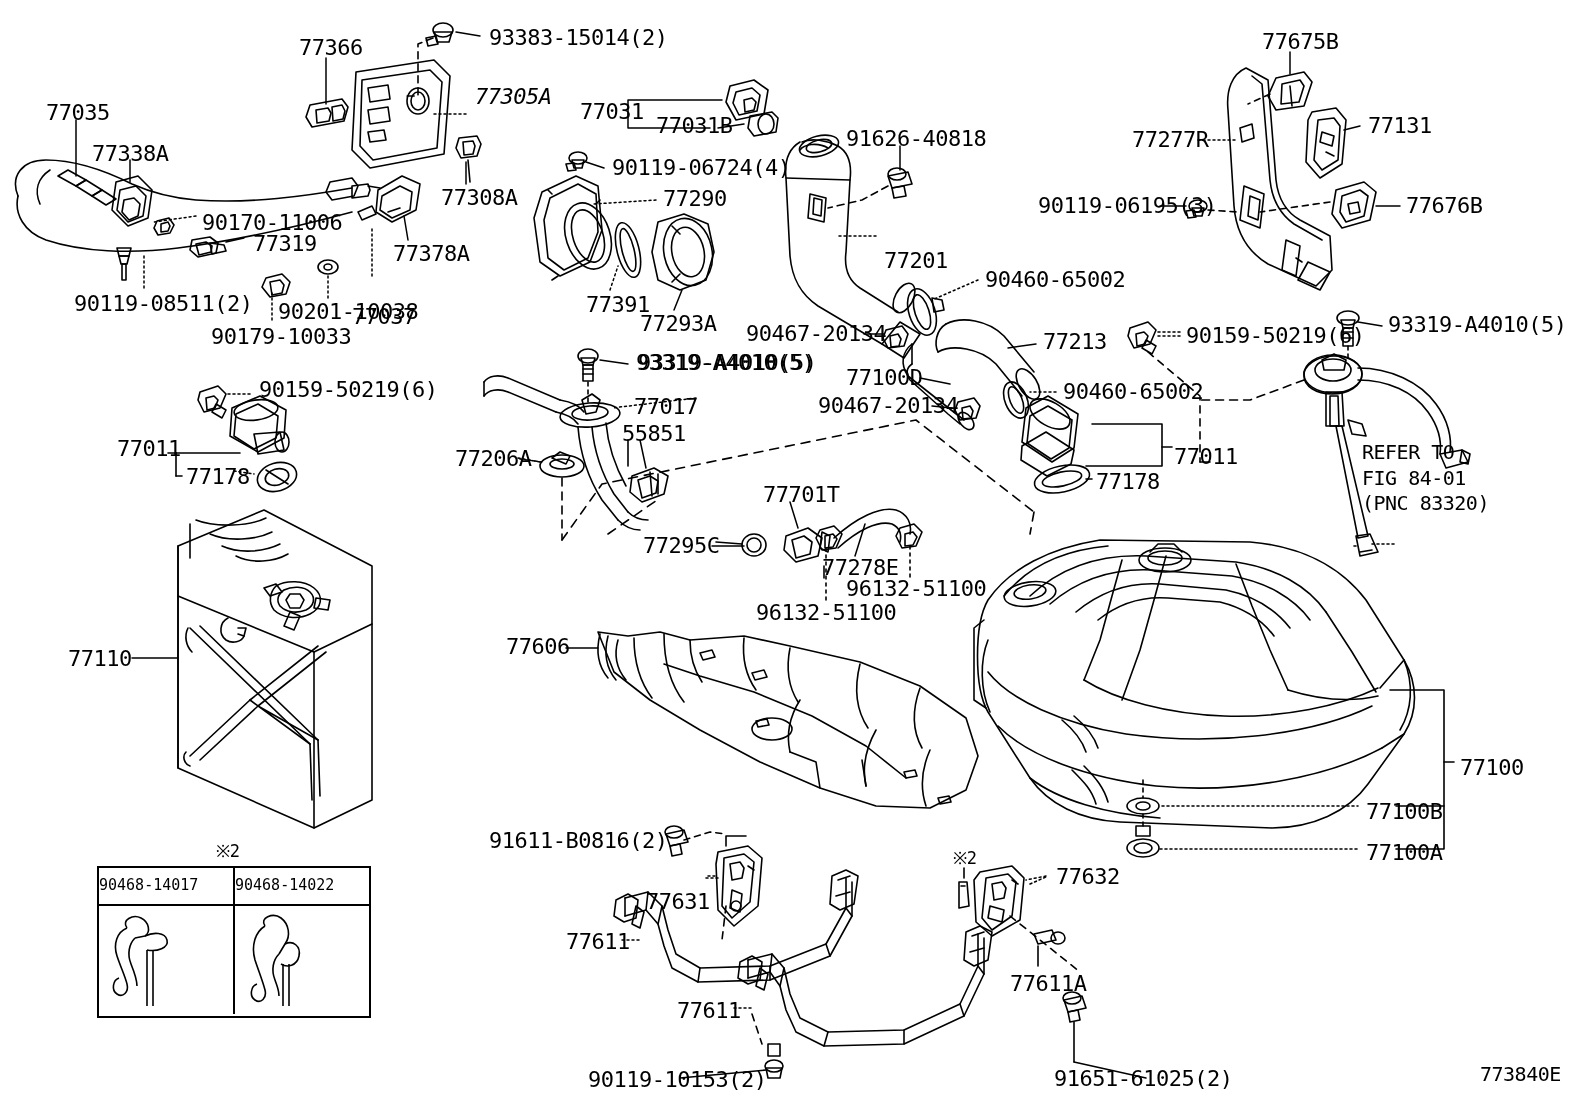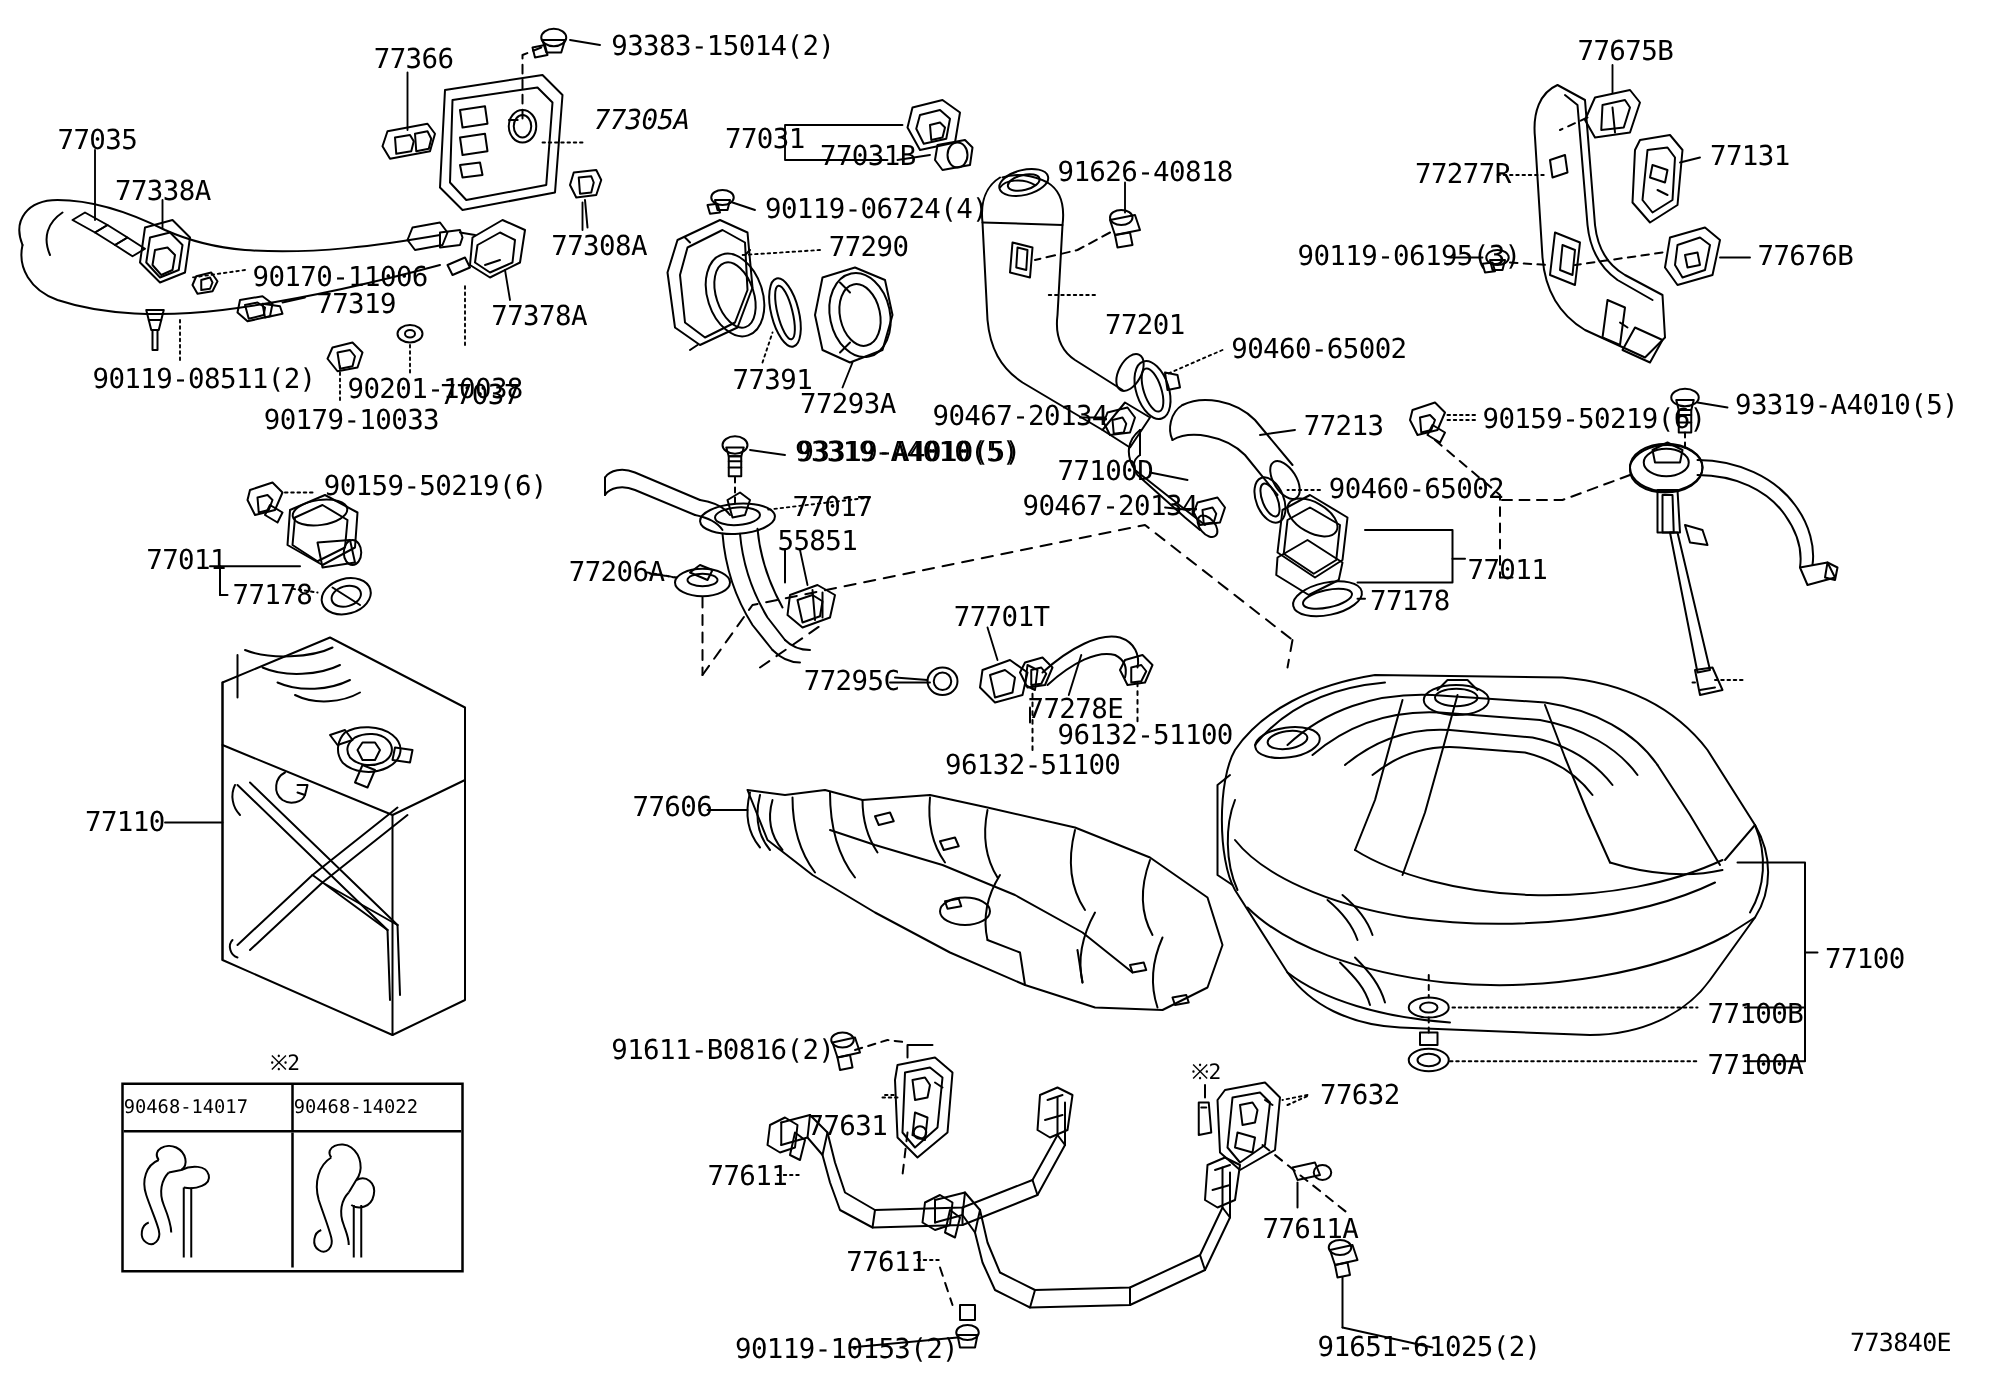--- a/index.html
+++ b/index.html
@@ -710,20 +710,25 @@
 <div class="lbl" style="left:1366px;top:841px;">77100A</div>
 <div class="lbl" style="left:489px;top:829px;">91611-B0816(2)</div>
 <div class="lbl" style="left:646px;top:866px;margin-top:24px;">77631</div>
 <div class="lbl" style="left:566px;top:930px;">77611</div>
 <div class="lbl" style="left:677px;top:999px;">77611</div>
 <div class="lbl" style="left:588px;top:1068px;">90119-10153(2)</div>
 <div class="lbl" style="left:1056px;top:865px;">77632</div>
 <div class="lbl" style="left:1010px;top:972px;">77611A</div>
 <div class="lbl" style="left:1054px;top:1067px;">91651-61025(2)</div>
 
+<div class="lbl refer" style="left:1362px;top:440px;">
+  <div>REFER TO</div>
+  <div>FIG 84-01</div>
+  <div>(PNC 83320)</div>
+</div>
 
 <div class="lbl mark" style="left:216px;top:843px;">※2</div>
 <div class="lbl mark" style="left:953px;top:850px;">※2</div>
 
 <div class="tbl" style="left:97px;top:866px;width:270px;height:148px;">
   <div class="hdr" style="height:36px;">
     <div class="cell colsep" style="width:50%;">
       <span class="lbl code" style="position:static;">90468-14017</span>
     </div>
     <div class="cell" style="width:50%;">

